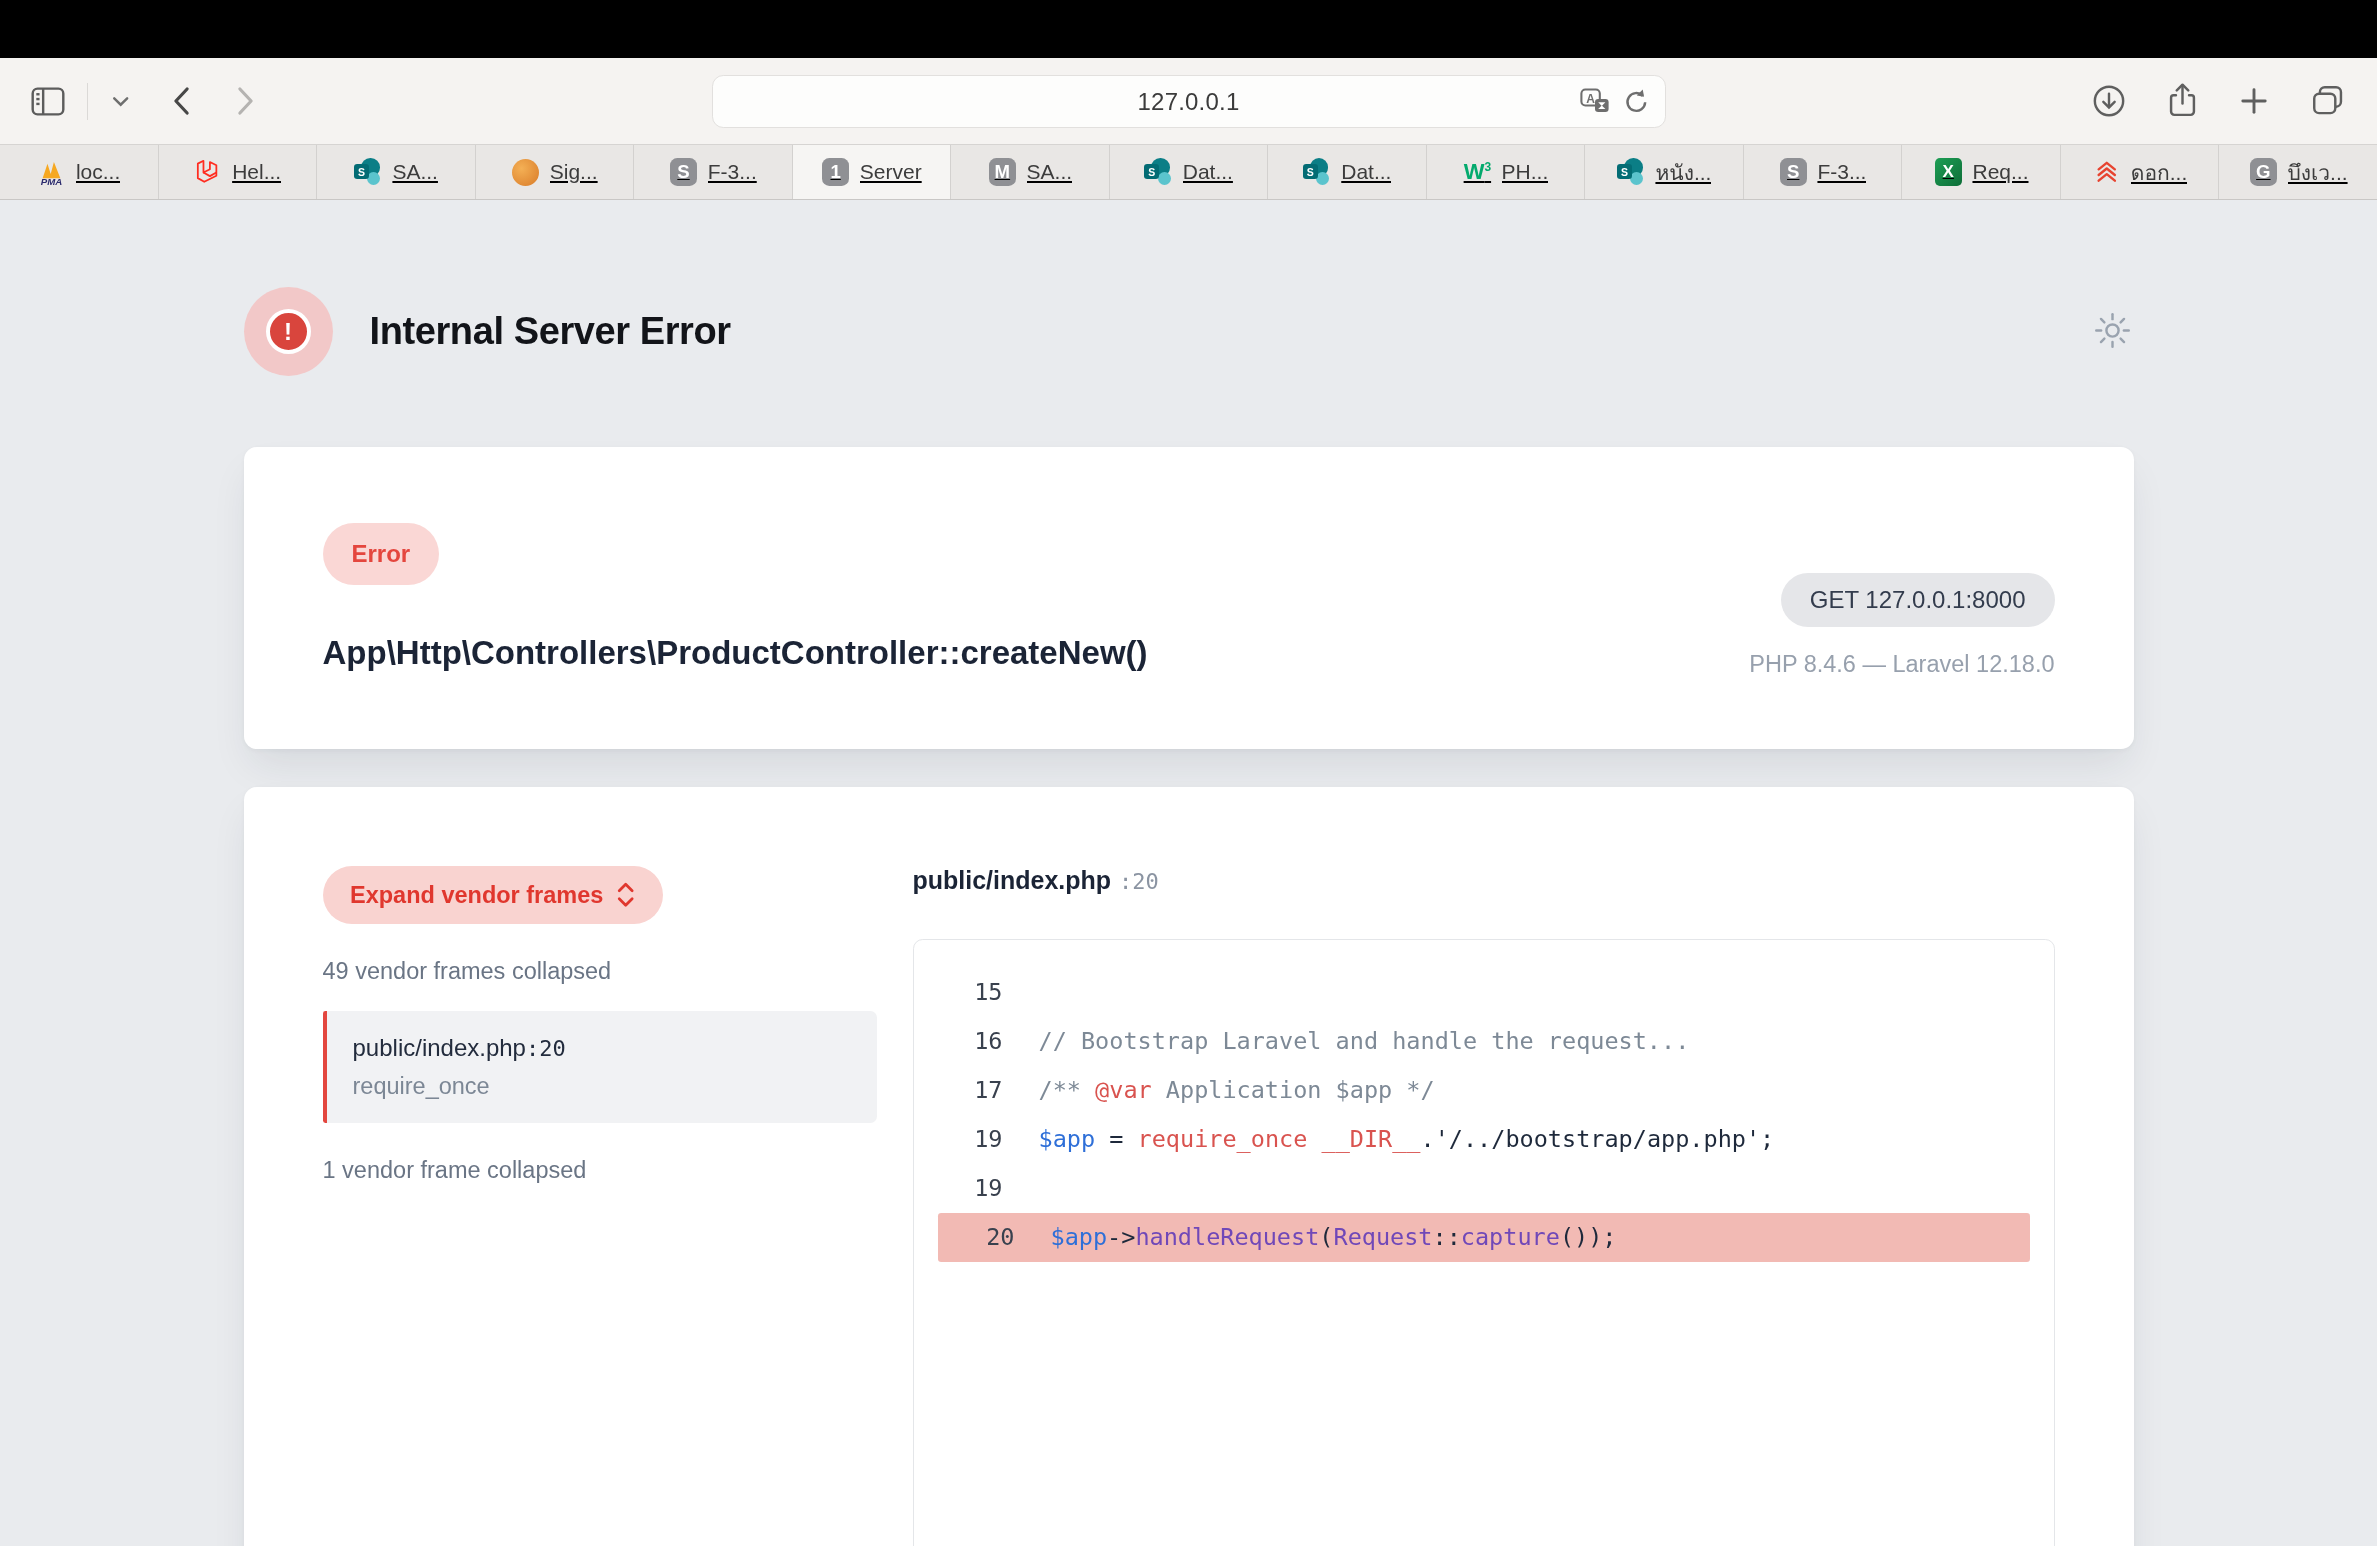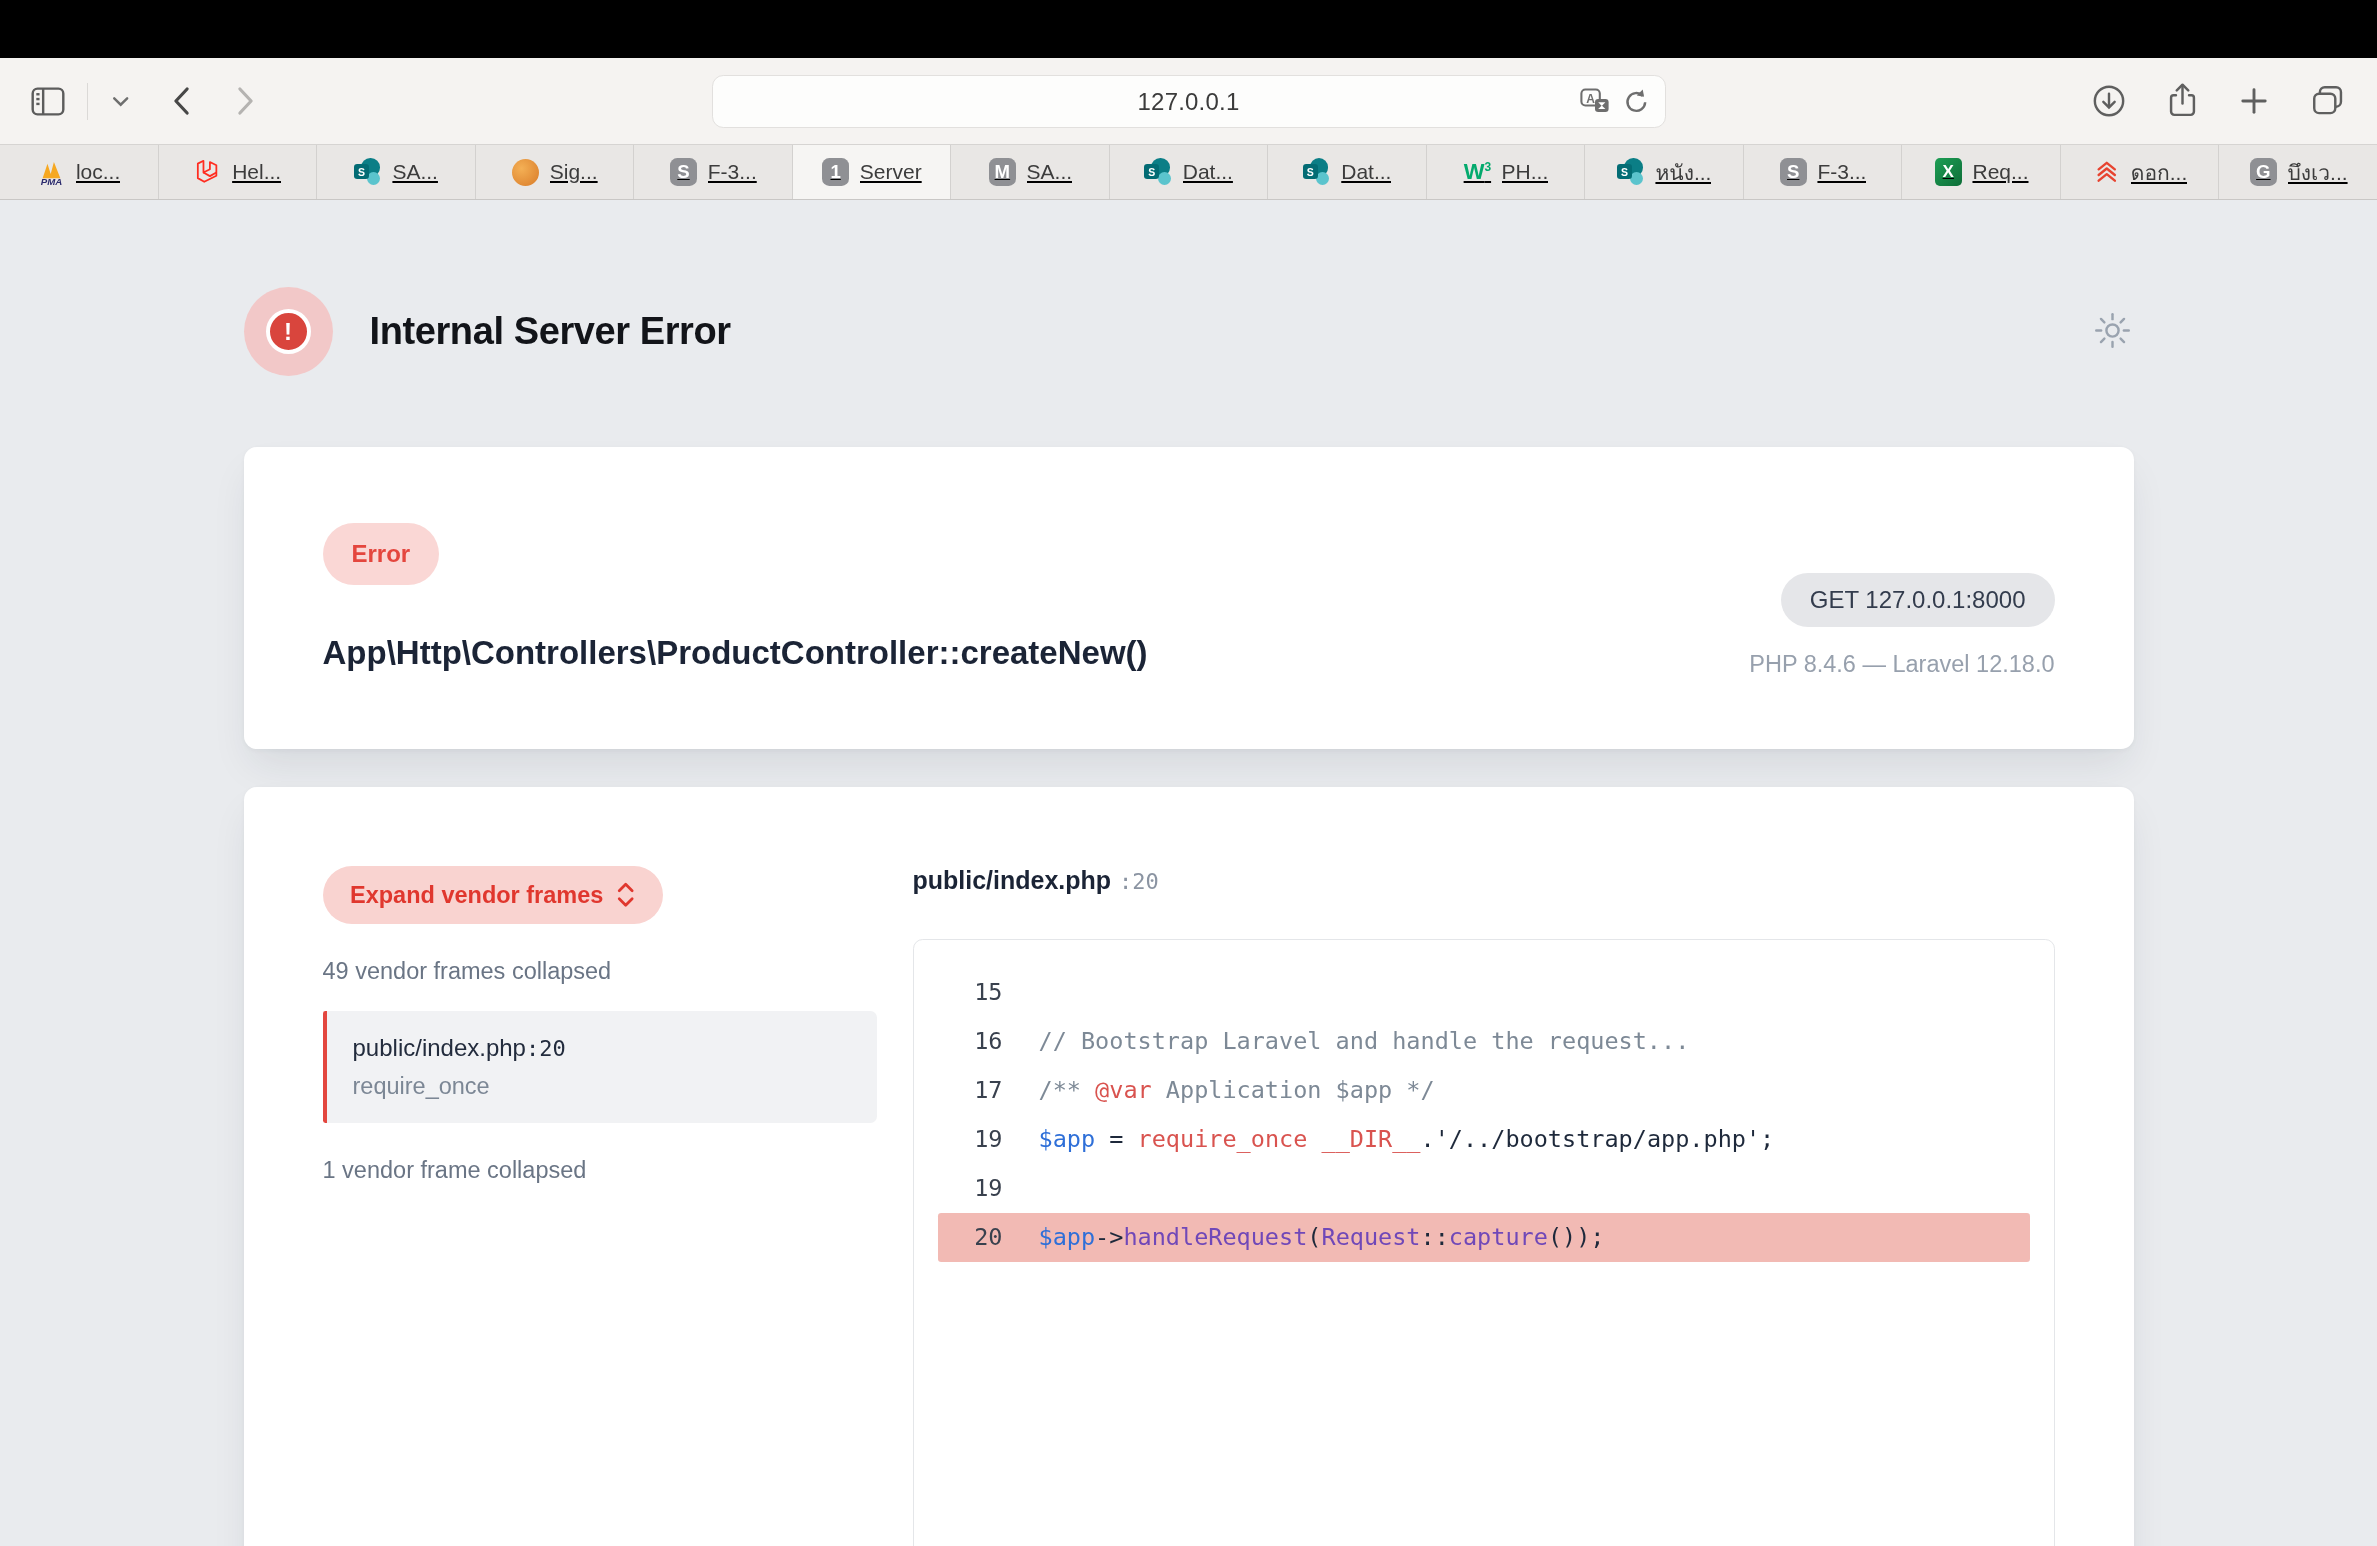--- a/index.html
+++ b/index.html
@@ -80,21 +80,21 @@
                 border-radius:2.4px 6.5px 6.5px 2.4px; padding:22.6px 26px; cursor:pointer; }
   .frame-title { font-size:24px; color:#232c3d; font-weight:500; }
   .frame-line { font-family:"DejaVu Sans Mono", monospace; font-size:22px; }
   .frame-method { margin-top:11.3px; font-size:23.5px; color:#7c8795; }
 
   .code-header { font-size:25px; font-weight:600; color:#1b2436; }
   .code-lineref { font-family:"DejaVu Sans Mono", monospace; font-size:22px; font-weight:400; color:#8b94a2; margin-left:8px; }
   .code-box { margin-top:44px; border:1.2px solid #e4e6e9; border-radius:9.7px; padding:27.5px 0; height:712px; overflow:hidden; }
   .code-line { display:flex; align-items:center; height:49px; margin:0 24px; border-radius:3.2px;
                font-family:"DejaVu Sans Mono", monospace; font-size:23.5px; color:#1e293b; }
-  .code-line.highlight { background:#f2bab4; }
+  .code-line.highlight { background:#f2bab4;padding-left:12px; }
   .gutter { width:65px; text-align:right; color:#39414e; flex:none; }
   .code-text { padding-left:36px; white-space:pre; }
   .tok-plain { color:#1e293b; }
   .tok-comment { color:#7d8996; }
   .tok-red { color:#d9534f; }
   .tok-blue { color:#2e6fd8; }
   .tok-purple { color:#7048b8; }
 </style>
 </head>
 <body>

